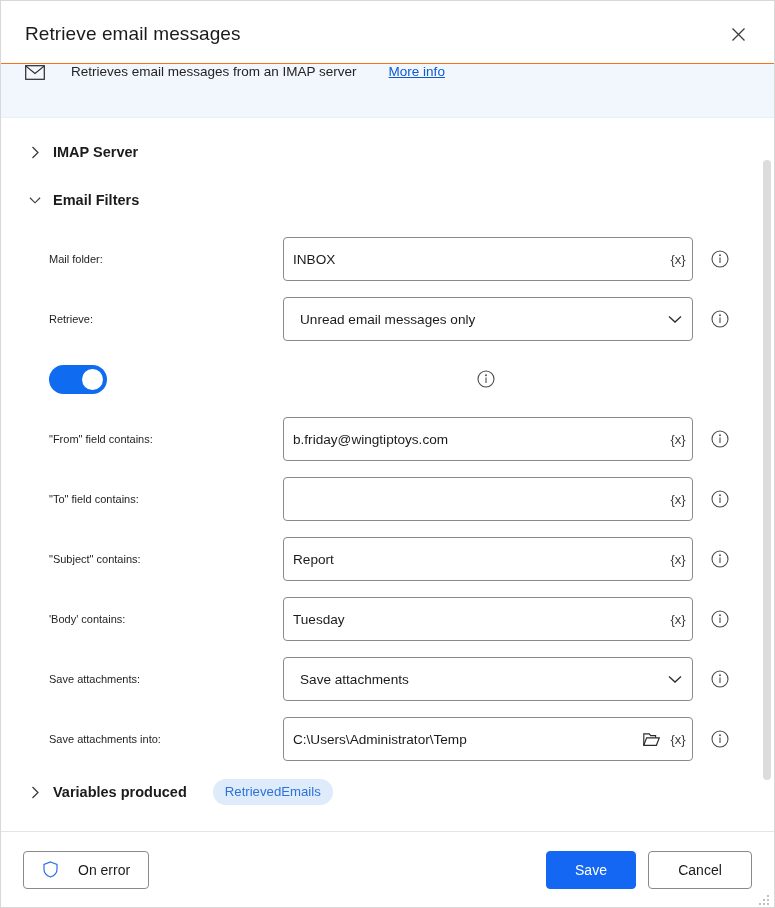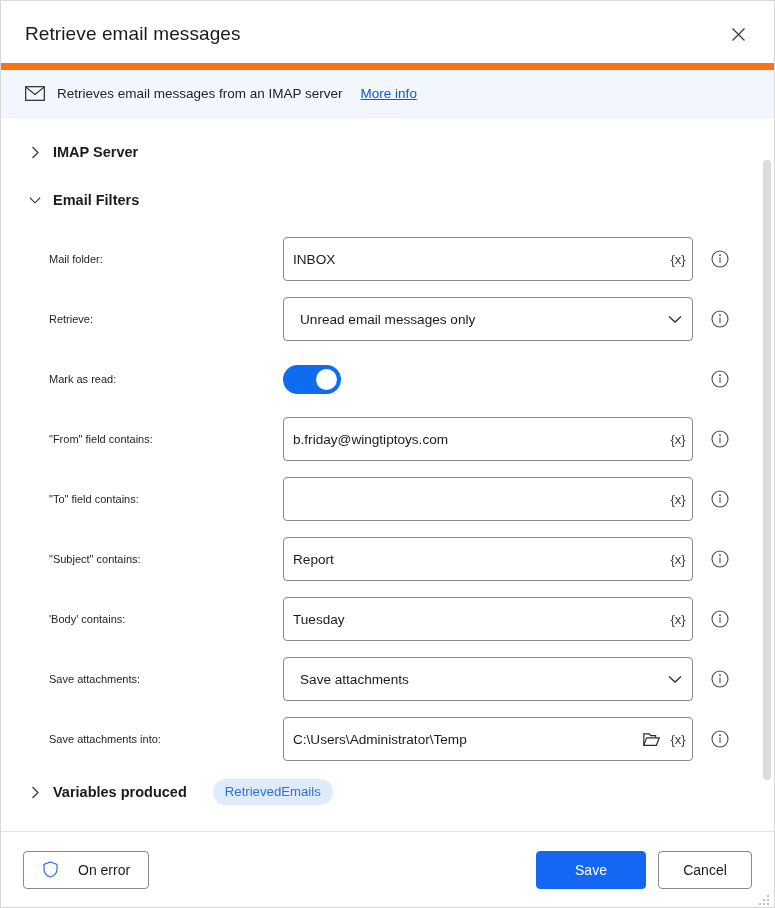--- a/index.html
+++ b/index.html
@@ -45,26 +45,25 @@
     align-items: center;
     justify-content: center;
     cursor: pointer;
     color: #3b3b3b;
   }
 
   
   .banner {
     flex: 0 0 55px;
     background: #f2f6fd;
-    border-top: 7px solid #f97316;
+    border-top: 1px solid #f97316;
     border-bottom: 1px solid #eaeff8;
     display: flex;
-    align-items: center;
     padding: 0 24px;
-    gap: 12px;
+    gap: 26px;
   }
   .banner-icon { width: 20px; height: 16px; color: #2a2a2a; display:flex; align-items:center;}
   .banner-text { font-size: 13.5px; color: #242424; }
   .banner-link {
     font-size: 13.5px;
     color: #0b5bd3;
     text-decoration: underline;
     cursor: pointer;
     margin-left: 6px;
   }
@@ -247,24 +246,24 @@
     gap: 10px;
     padding: 0 18px;
   }
   .btn-onerror { min-width: 124px; gap: 19px; }
   .shield-icon { width: 17px; height: 17px; color: #2b6fe3; display:flex; }
   .spacer { flex: 1; }
   .btn-save {
     background: #1367f2;
     border-color: #1367f2;
     color: #ffffff;
-    width: 110px;
+    width: 90px;
     margin-right: 12px;
   }
-  .btn-cancel { width: 94px; }
+  .btn-cancel { width: 104px; }
 
   .grip {
     position: absolute;
     right: 4px; bottom: 3px;
     width: 12px; height: 12px;
     opacity: .55;
   }
 </style>
 </head>
 <body>
@@ -345,21 +344,20 @@
             <svg width="18" height="18" viewBox="0 0 18 18">
                 <circle cx="9" cy="9" r="8" fill="none" stroke="currentColor" stroke-width="1.1"></circle>
                 <circle cx="9" cy="5.2" r="0.95" fill="currentColor"></circle>
                 <path d="M9 7.6 V13" stroke="currentColor" stroke-width="1.1"></path>
               </svg>
           </span>
         </div>
       </div>
 
       <div class="row">
-        <div class="row-label">Mark as read:</div>
         <div class="ctrl-wrap">
           <div class="toggle">
             <span class="knob"></span>
           </div>
           <span class="info-icon toggle-info">
             <svg width="18" height="18" viewBox="0 0 18 18">
                 <circle cx="9" cy="9" r="8" fill="none" stroke="currentColor" stroke-width="1.1"></circle>
                 <circle cx="9" cy="5.2" r="0.95" fill="currentColor"></circle>
                 <path d="M9 7.6 V13" stroke="currentColor" stroke-width="1.1"></path>
               </svg>

